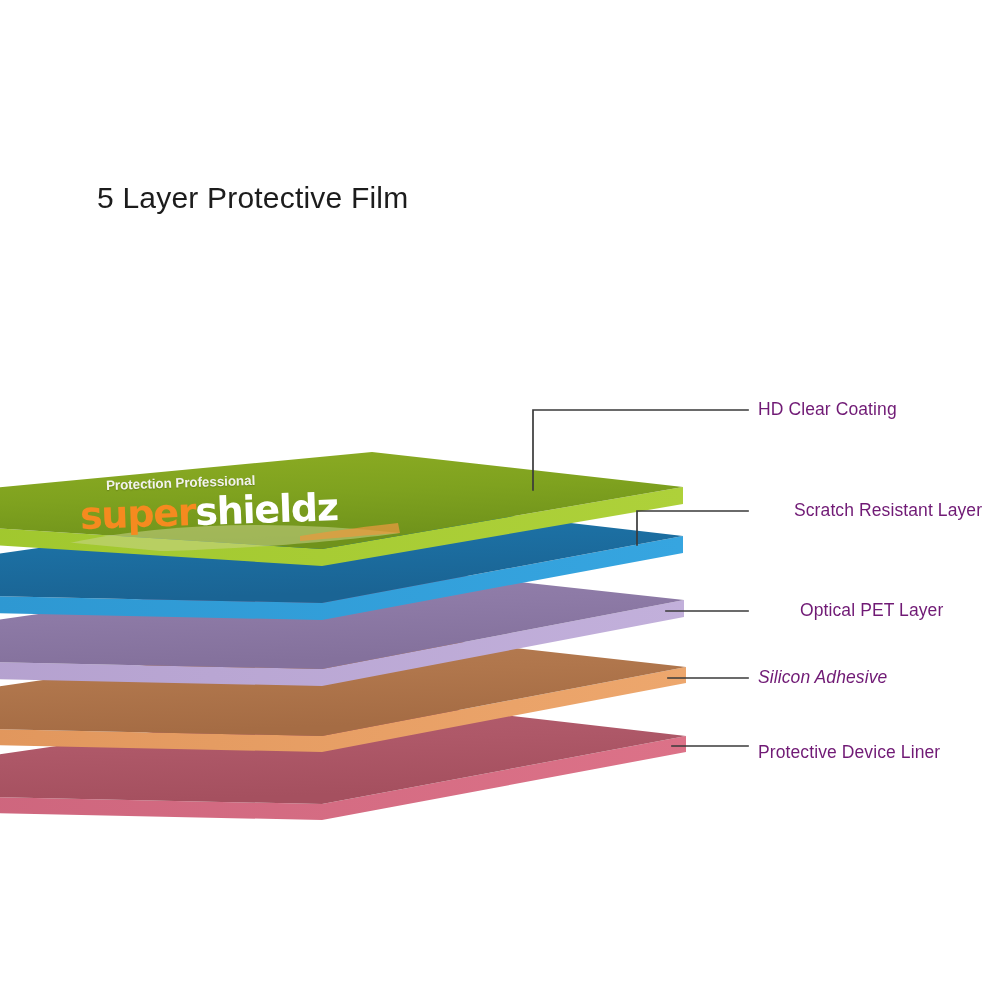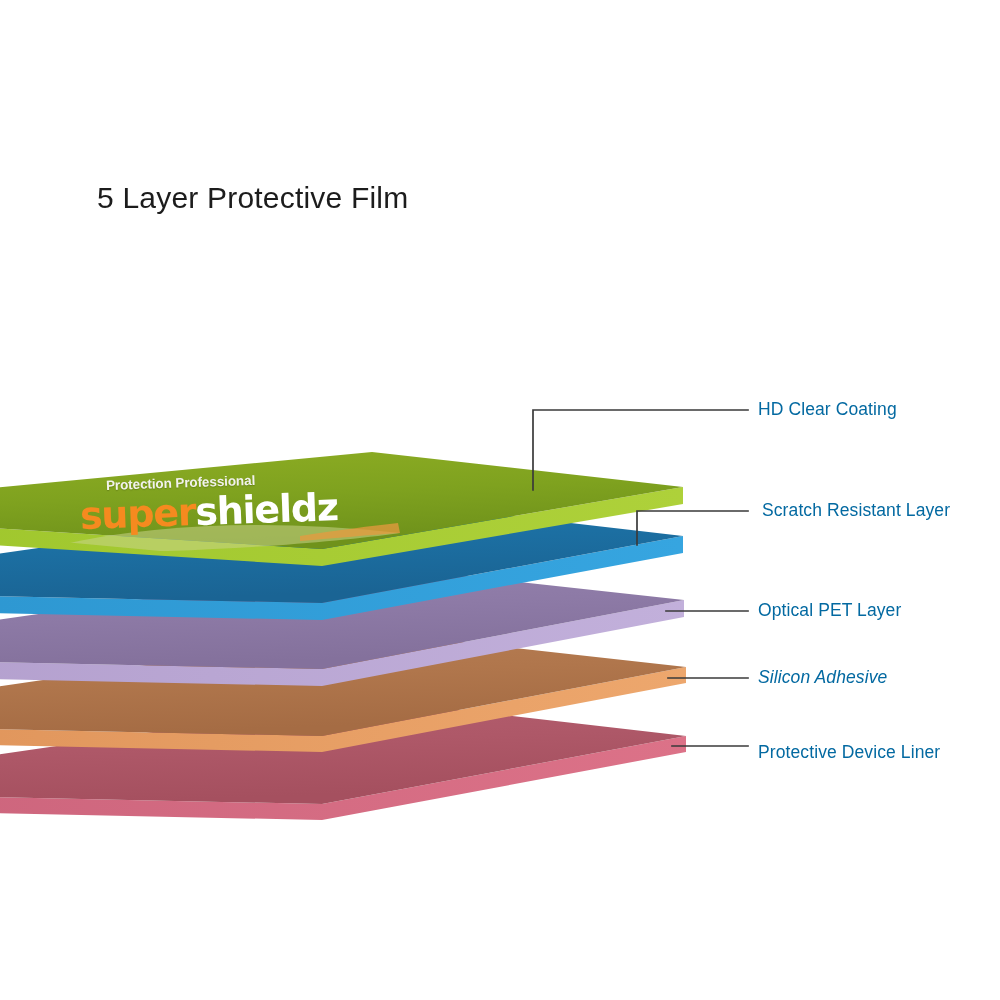--- a/index.html
+++ b/index.html
@@ -26,21 +26,21 @@
     white-space: nowrap;
   }
   #diagram {
     position: absolute;
     left: 0; top: 0;
     width: 1000px; height: 1000px;
   }
   .label {
     position: absolute;
     font-size: 17.5px;
-    color: #0369a1;
+    color: #701a75;
     white-space: nowrap;
     letter-spacing: 0.1px;
   }
   .logo-wrap {
     position: absolute;
     pointer-events: none;
   }
   .logo-tag {
     position: absolute;
     left: 106px;
@@ -180,21 +180,21 @@
 
   <div class="logo-wrap">
     <div class="logo-tag">Protection Professional</div>
     <div class="logo-main">
       <span class="logo-super">super</span><span class="logo-shieldz">shieldz</span>
     </div>
   </div>
 
   <div class="label" style="left:758px; top:399px;">HD Clear Coating</div>
 
-  <div class="label" style="left:762px; top:500px;">Scratch Resistant Layer</div>
-
-  <div class="label" style="left:758px; top:600px;">Optical PET Layer</div>
+  <div class="label" style="left:794px; top:500px;">Scratch Resistant Layer</div>
+
+  <div class="label" style="left:800px; top:600px;">Optical PET Layer</div>
 
   <div class="label" style="left:758px; top:667px;font-style:italic;">Silicon Adhesive</div>
 
   <div class="label" style="left:758px; top:742px;">Protective Device Liner</div>
 
 </div>
 
 </body></html>

